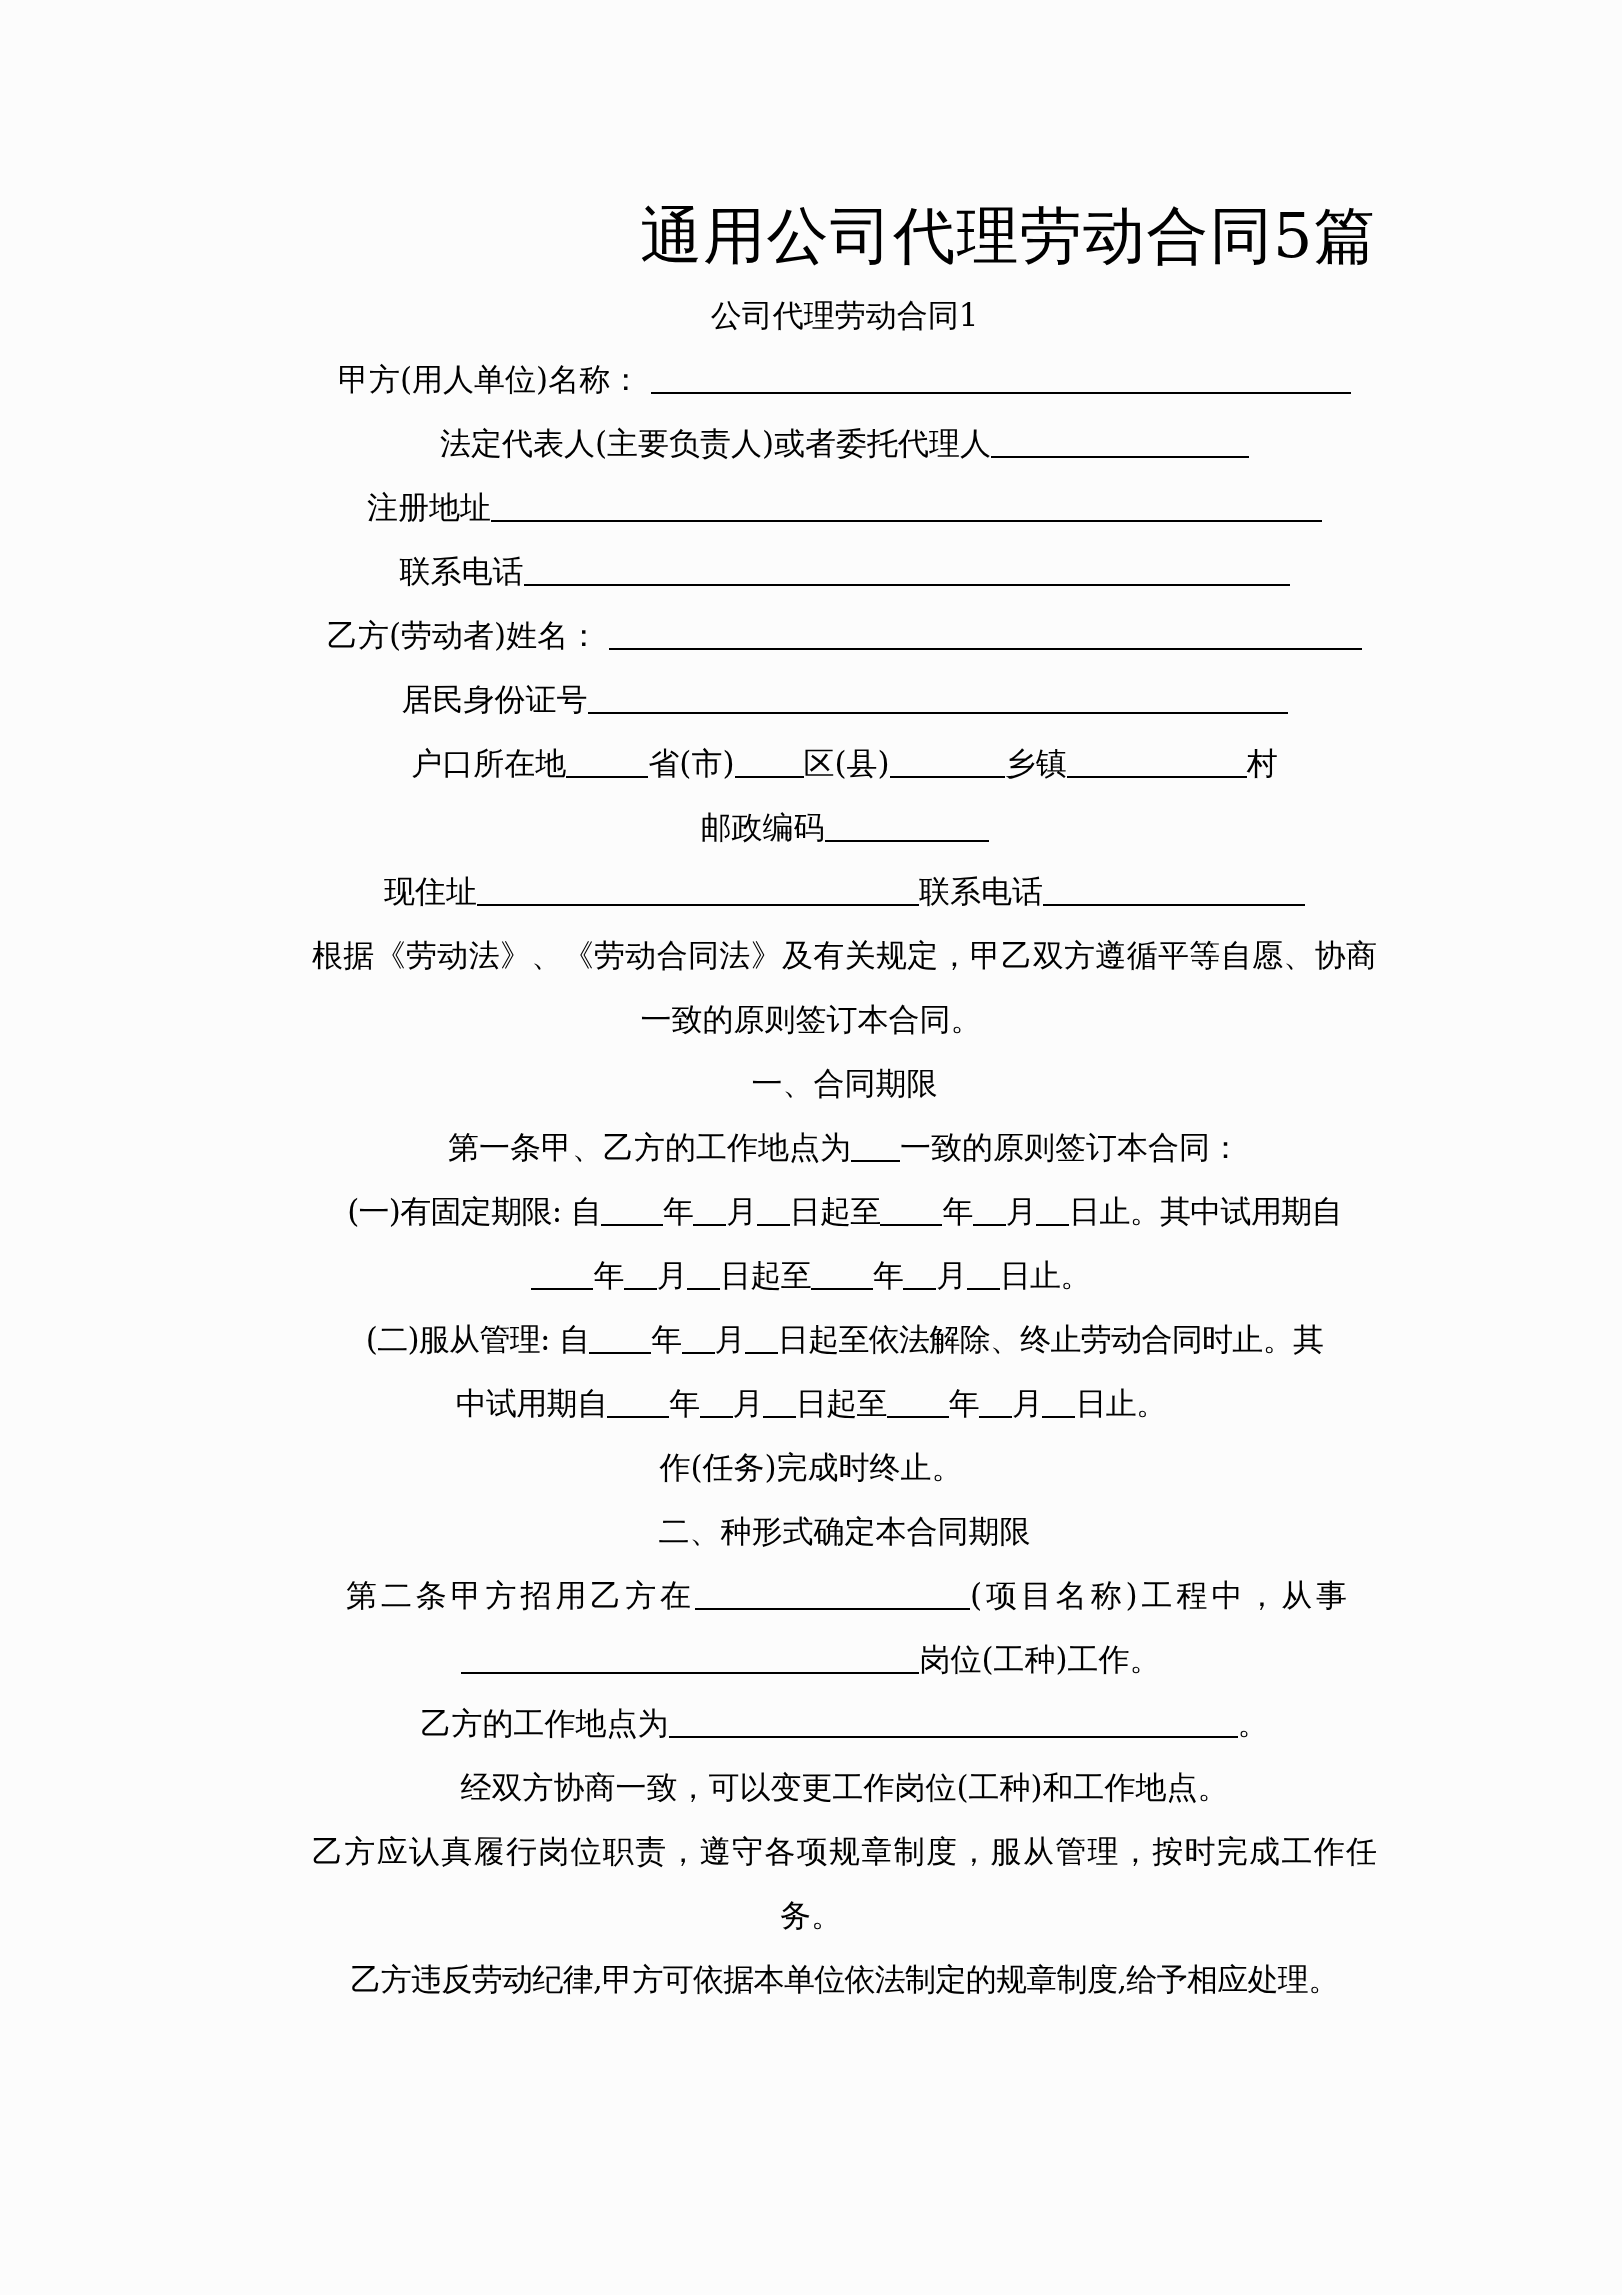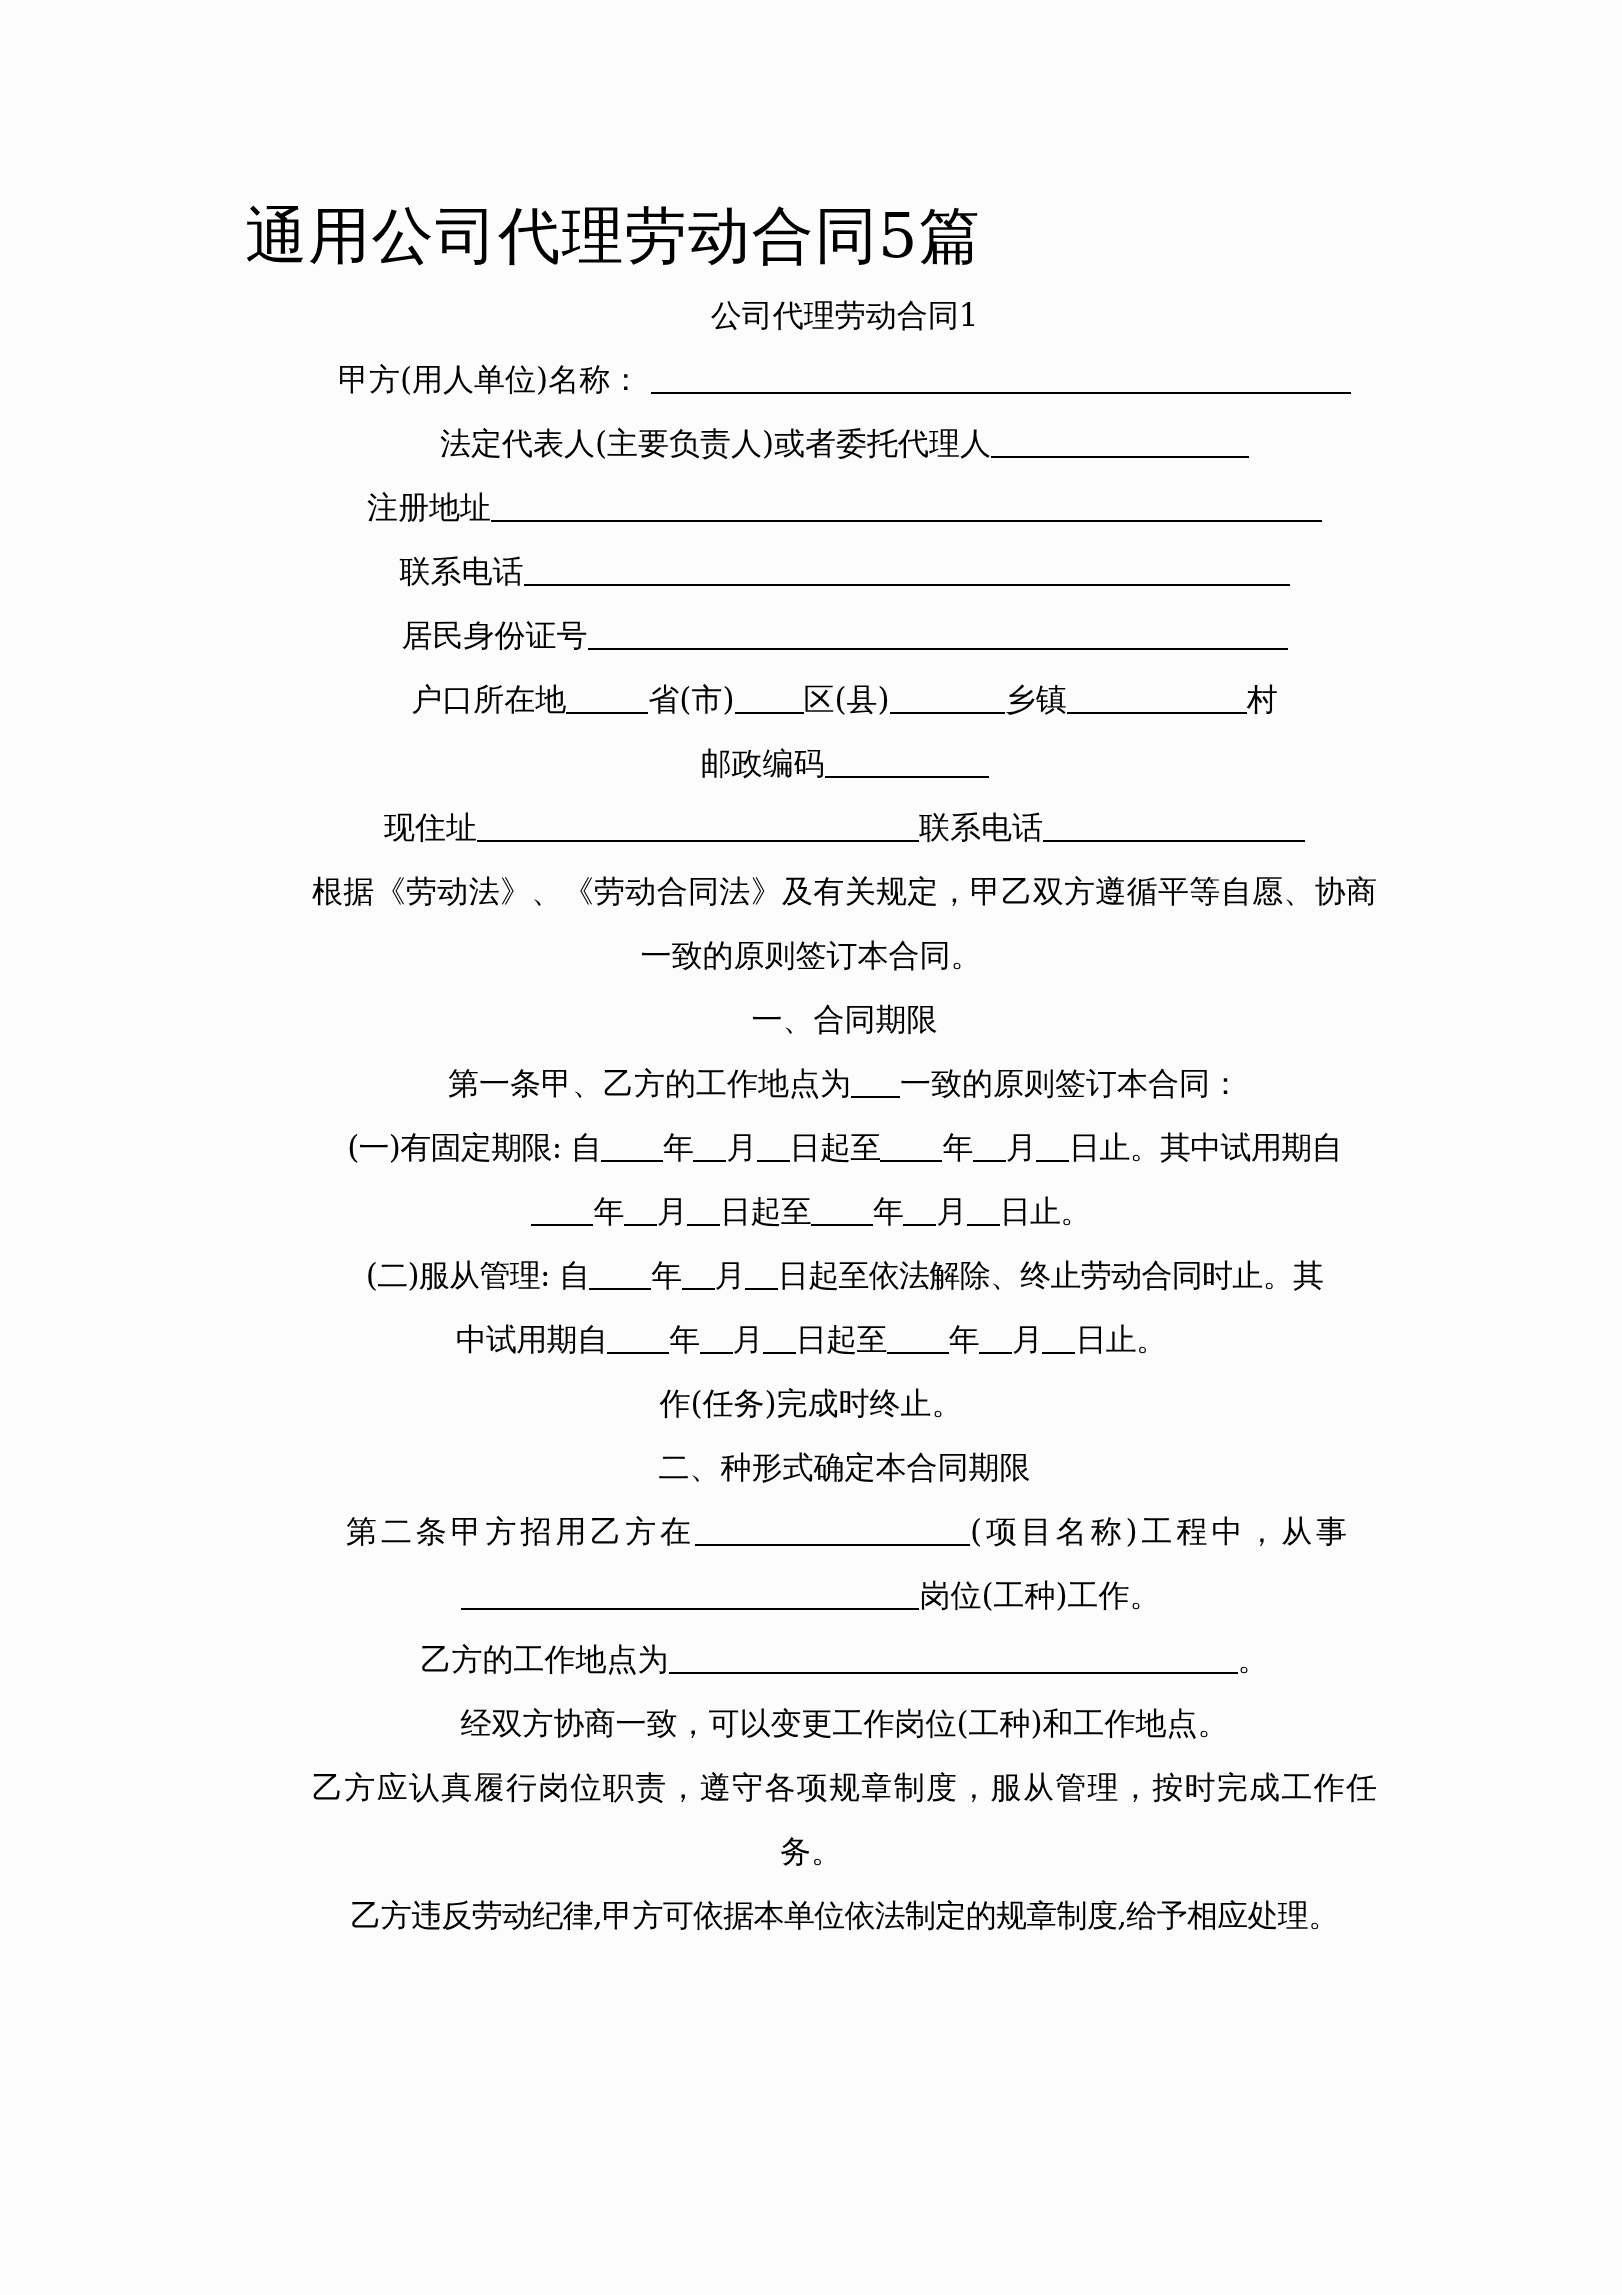--- a/index.html
+++ b/index.html
@@ -19,21 +19,21 @@
     position: absolute;
     left: 245px;
     top: 0;
     width: 1132px;
   }
   .title {
     position: absolute;
     left: 0;
     top: 196px;
     width: 1132px;
-    text-align: left;
+    text-align: right;
     font-size: 62px;
     line-height: 79px;
     letter-spacing: 1.3px;
     font-weight: normal;
     margin: 0;
   }
   .body {
     position: absolute;
     left: 0;
     top: 283px;
@@ -84,20 +84,24 @@
     </div>
 
     <div class="line indent">
       <span>注册地址</span><span class="blank" style="width:831px"></span>
     </div>
 
     <div class="line indent">
       <span>联系电话</span><span class="blank" style="width:766px"></span>
     </div>
 
+    <div class="line indent">
+      <span>乙方(劳动者)姓名：</span>
+      <span class="blank" style="width:753px"></span>
+    </div>
 
     <div class="line indent">
       <span>居民身份证号</span><span class="blank" style="width:700px"></span>
     </div>
 
     <div class="line indent">
       <span>户口所在地</span><span class="blank" style="width:82px"></span><span>省(市)</span><span class="blank" style="width:69px"></span><span>区(县)</span><span class="blank" style="width:115px"></span><span>乡镇</span><span class="blank" style="width:180px"></span><span>村</span>
     </div>
 
     <div class="line indent">

